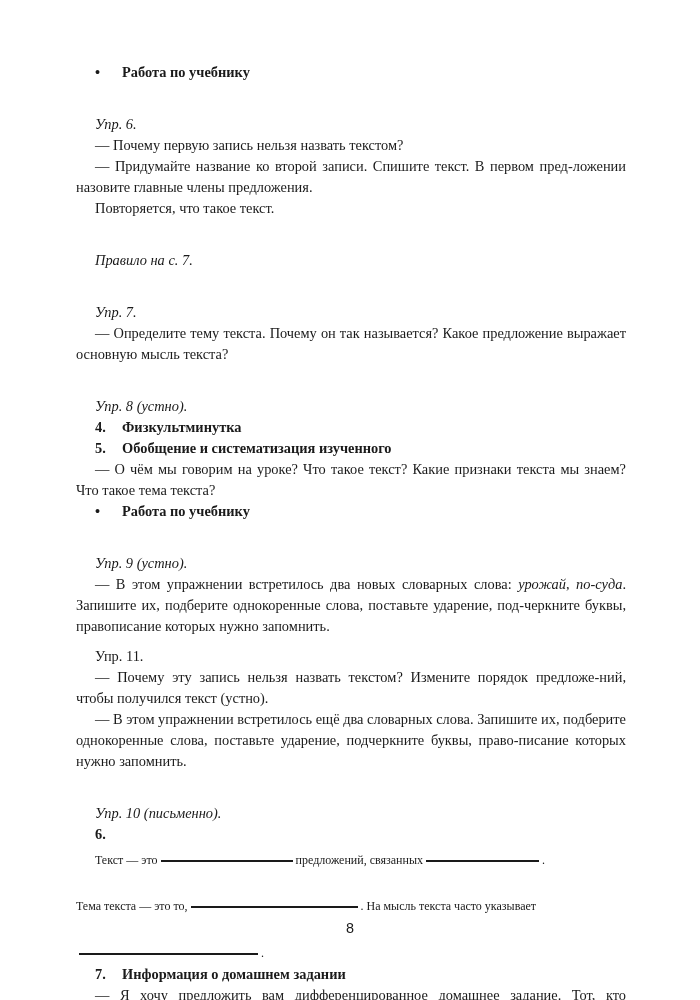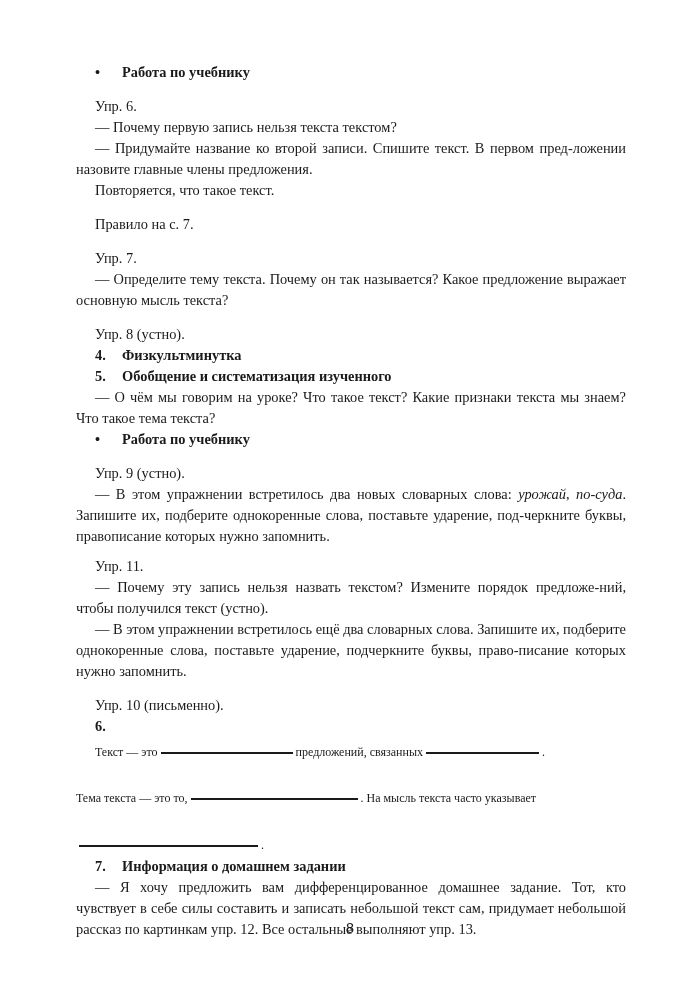--- a/index.html
+++ b/index.html
@@ -33,21 +33,21 @@
     hyphens: manual;
   }
 
   
   .indent {
     text-indent: 19px;
   }
 
   
   .gap-sm { margin-top: 9px; }
-  .gap-md { margin-top: 13px; }
+  .gap-md { margin-top: 31px; font-style: italic; }
   .gap-lg { margin-top: 19px; }
 
   
   .bullet-heading {
     position: relative;
     font-weight: bold;
     font-size: 14.4px;
     line-height: 21px;
     padding-left: 46px;
     margin: 0;
@@ -118,21 +118,21 @@
 <div class="page">
 
   <div style="height:62px"></div>
 
   <p class="bullet-heading">
     <span class="bullet-glyph">•</span>
     <span>Работа по учебнику</span>
   </p>
 
   <p class="body-text indent gap-md">Упр. 6.</p>
-  <p class="body-text indent">— Почему первую запись нельзя текста текстом?</p>
+  <p class="body-text indent">— Почему первую запись нельзя назвать текстом?</p>
   <p class="body-text indent">— Придумайте название ко второй записи. Спишите текст. В первом пред-ложении назовите главные члены предложения.</p>
   <p class="body-text indent">Повторяется, что такое текст.</p>
 
   <p class="body-text indent gap-md">Правило на с. 7.</p>
 
   <p class="body-text indent gap-md">Упр. 7.</p>
   <p class="body-text indent">— Определите тему текста. Почему он так называется? Какое предложение выражает основную мысль текста?</p>
 
   <p class="body-text indent gap-md">Упр. 8 (устно).</p>
 

